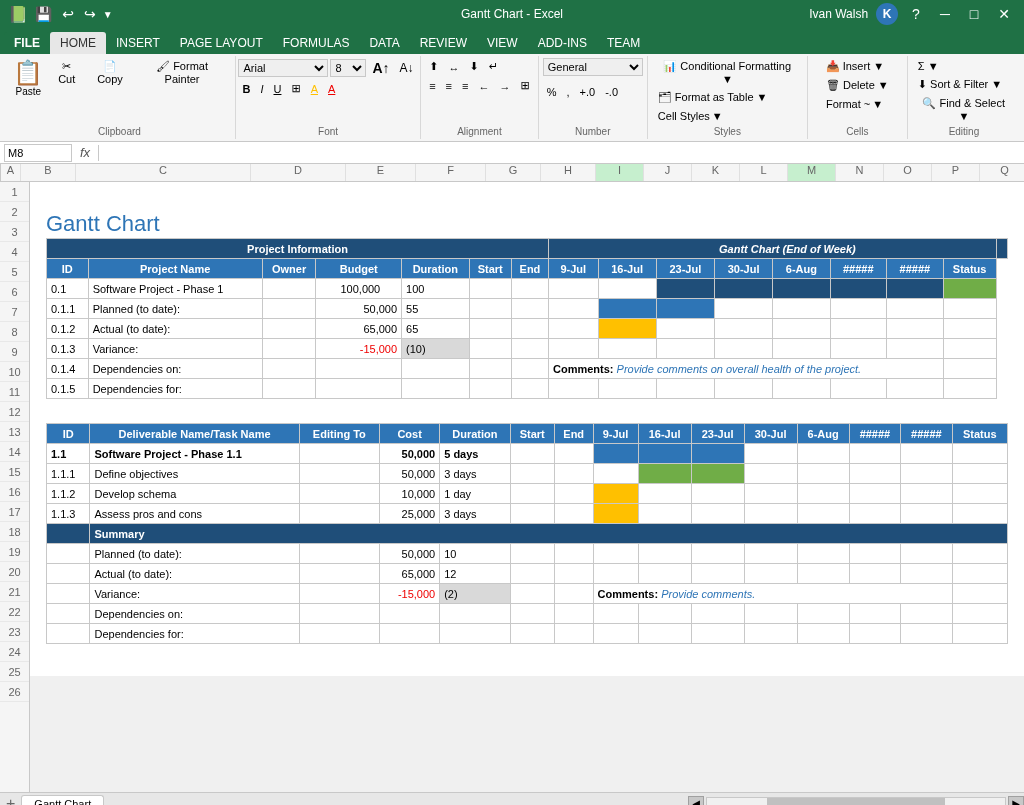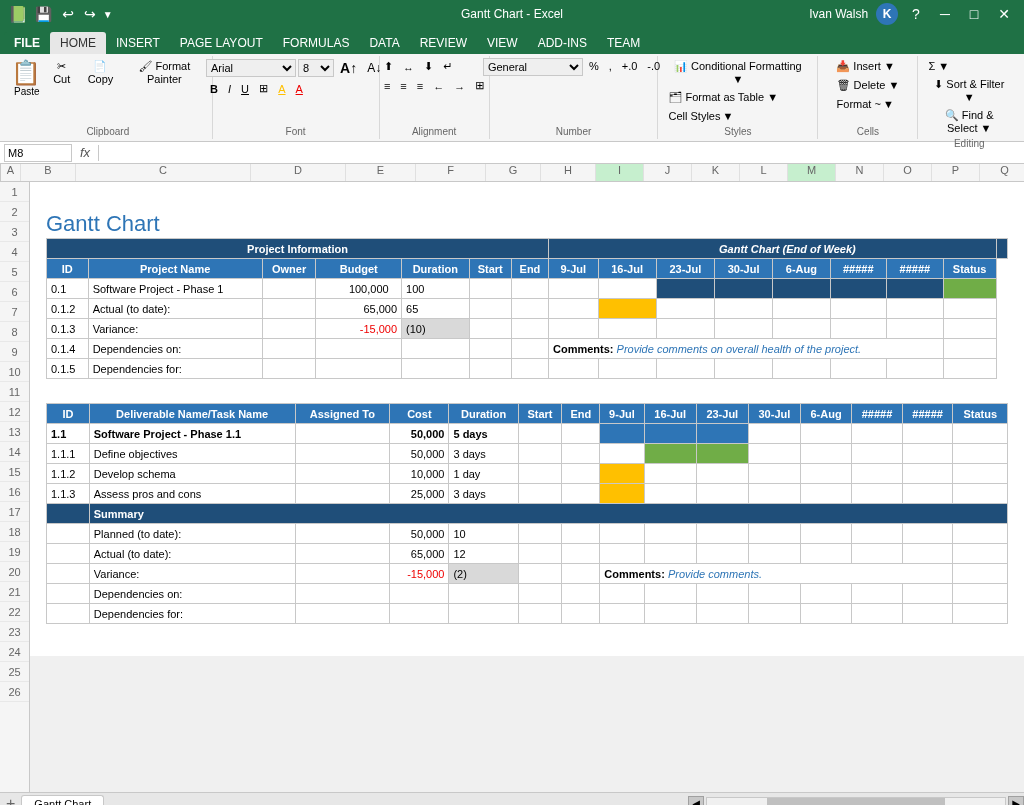--- a/index.html
+++ b/index.html
@@ -190,21 +190,21 @@
         <button class="ribbon-btn-small">≡</button>
         <button class="ribbon-btn-small">←</button>
         <button class="ribbon-btn-small">→</button>
         <button class="ribbon-btn-small">⊞</button>
       </div>
     </div>
     <div class="ribbon-group-label">Alignment</div>
   </div>
 
   <div class="ribbon-group" style="min-width:100px;">
-    <div class="ribbon-group-content" style="flex-direction:row;gap:2px;">
+    <div class="ribbon-group-content" style="flex-direction:column;gap:8px;">
       <select class="num-format-select">
         <option>General</option>
       </select>
       <div class="ribbon-row">
         <button class="ribbon-btn-small">%</button>
         <button class="ribbon-btn-small">,</button>
         <button class="ribbon-btn-small">+.0</button>
         <button class="ribbon-btn-small">-.0</button>
       </div>
     </div>
@@ -337,34 +337,51 @@
           <td class="header-blue">6-Aug</td>
           <td class="header-blue">#####</td>
           <td class="header-blue">#####</td>
           <td class="header-blue">Status</td>
         </tr>
 
         <tr>
           <td>0.1</td>
           <td>Software Project - Phase 1</td>
           <td></td>
-          <td style="text-align:center;padding-left:24px;">100,000</td>
+          <td style="text-align:left;padding-left:24px;">100,000</td>
           <td>100</td>
           <td></td>
           <td></td>
           <td class="gantt-empty"></td>
           <td class="gantt-empty"></td>
           <td class="gantt-planned"></td>
           <td class="gantt-planned"></td>
           <td class="gantt-planned"></td>
           <td class="gantt-planned"></td>
           <td class="gantt-planned"></td>
           <td class="status-green"></td>
         </tr>
 
+        <tr>
+          <td>0.1.1</td>
+          <td>Planned (to date):</td>
+          <td></td>
+          <td style="text-align:right;">50,000</td>
+          <td>55</td>
+          <td></td>
+          <td></td>
+          <td class="gantt-empty"></td>
+          <td class="gantt-planned-date"></td>
+          <td class="gantt-planned-date"></td>
+          <td class="gantt-empty"></td>
+          <td class="gantt-empty"></td>
+          <td class="gantt-empty"></td>
+          <td class="gantt-empty"></td>
+          <td class="gantt-empty"></td>
+        </tr>
 
         <tr>
           <td>0.1.2</td>
           <td>Actual (to date):</td>
           <td></td>
           <td style="text-align:right;">65,000</td>
           <td>65</td>
           <td></td>
           <td></td>
           <td class="gantt-empty"></td>
@@ -431,21 +448,21 @@
         </table>
 
       <div style="height:20px;"></div>
 
       <table class="gantt-table" style="margin-bottom:4px;">
 
         <tbody>
             <tr>
           <td class="header-blue">ID</td>
           <td class="header-blue">Deliverable Name/Task Name</td>
-          <td class="header-blue">Assigned To</td>
+          <td class="header-blue">Editing To</td>
           <td class="header-blue">Cost</td>
           <td class="header-blue">Duration</td>
           <td class="header-blue">Start</td>
           <td class="header-blue">End</td>
           <td class="header-blue">9-Jul</td>
           <td class="header-blue">16-Jul</td>
           <td class="header-blue">23-Jul</td>
           <td class="header-blue">30-Jul</td>
           <td class="header-blue">6-Aug</td>
           <td class="header-blue">#####</td>

